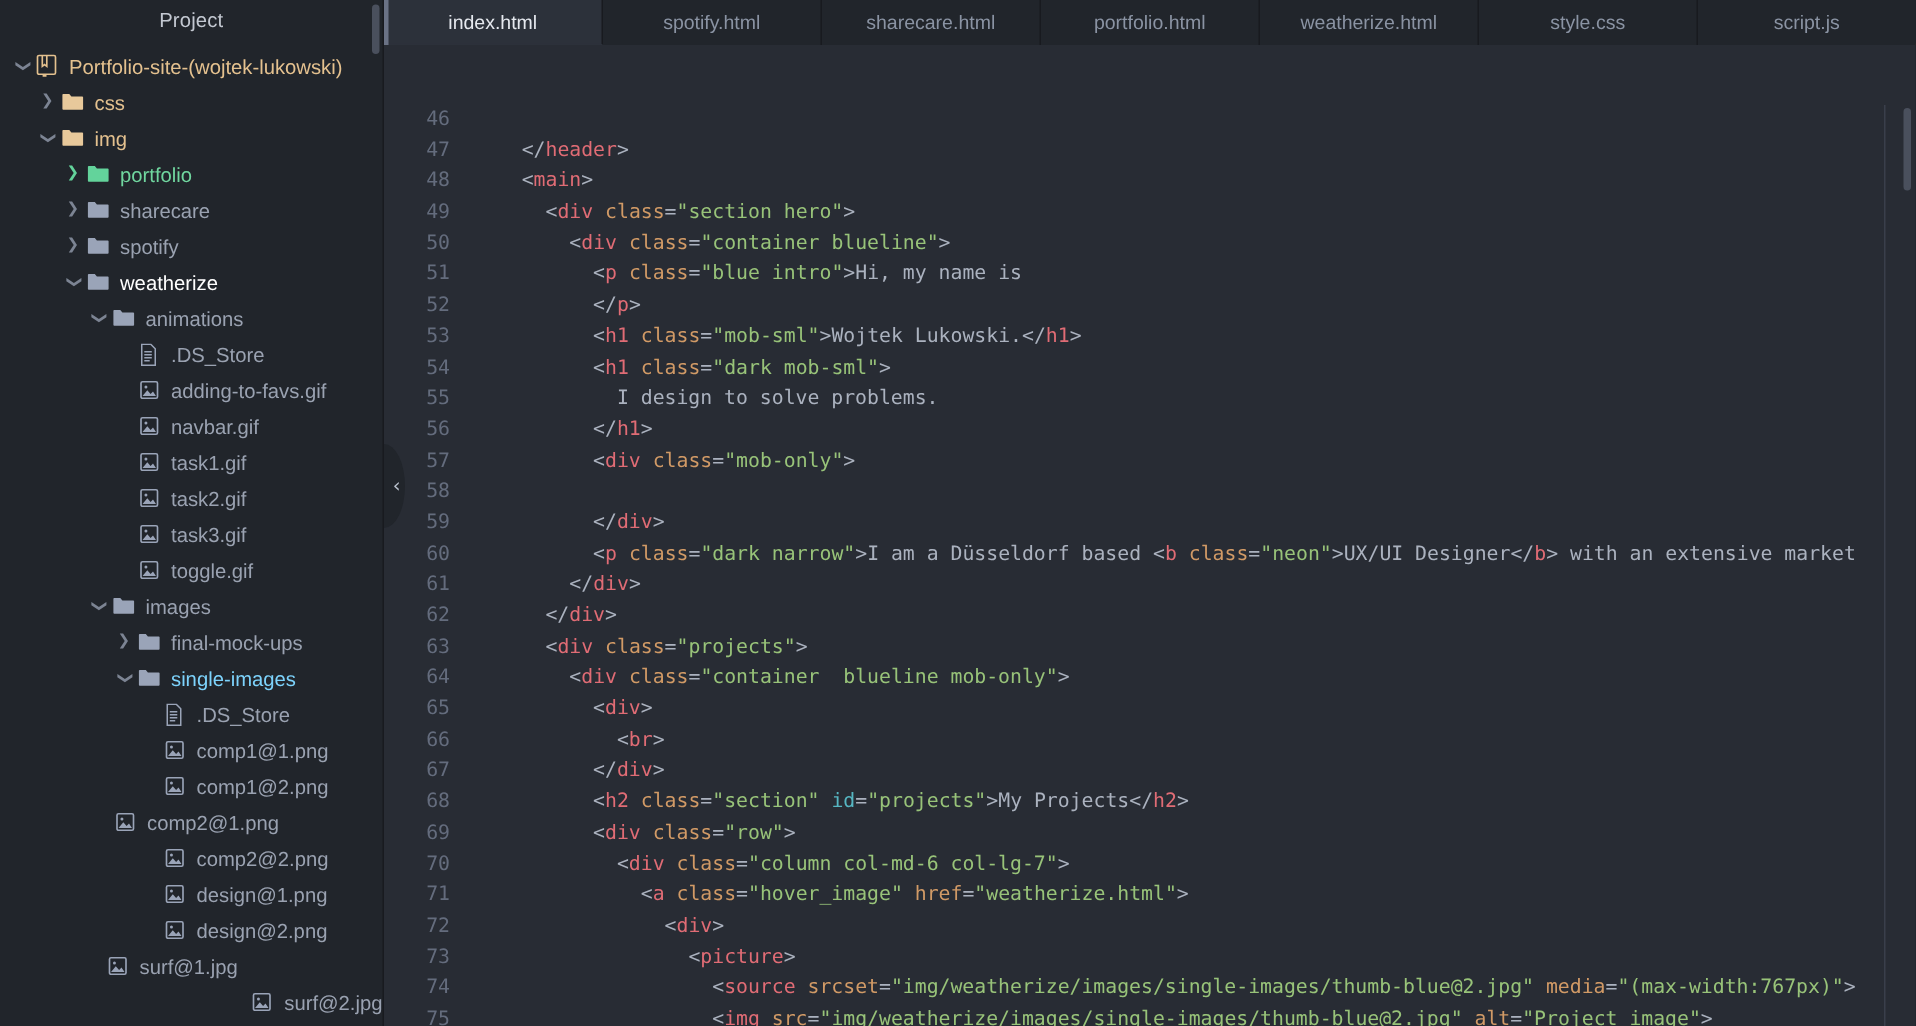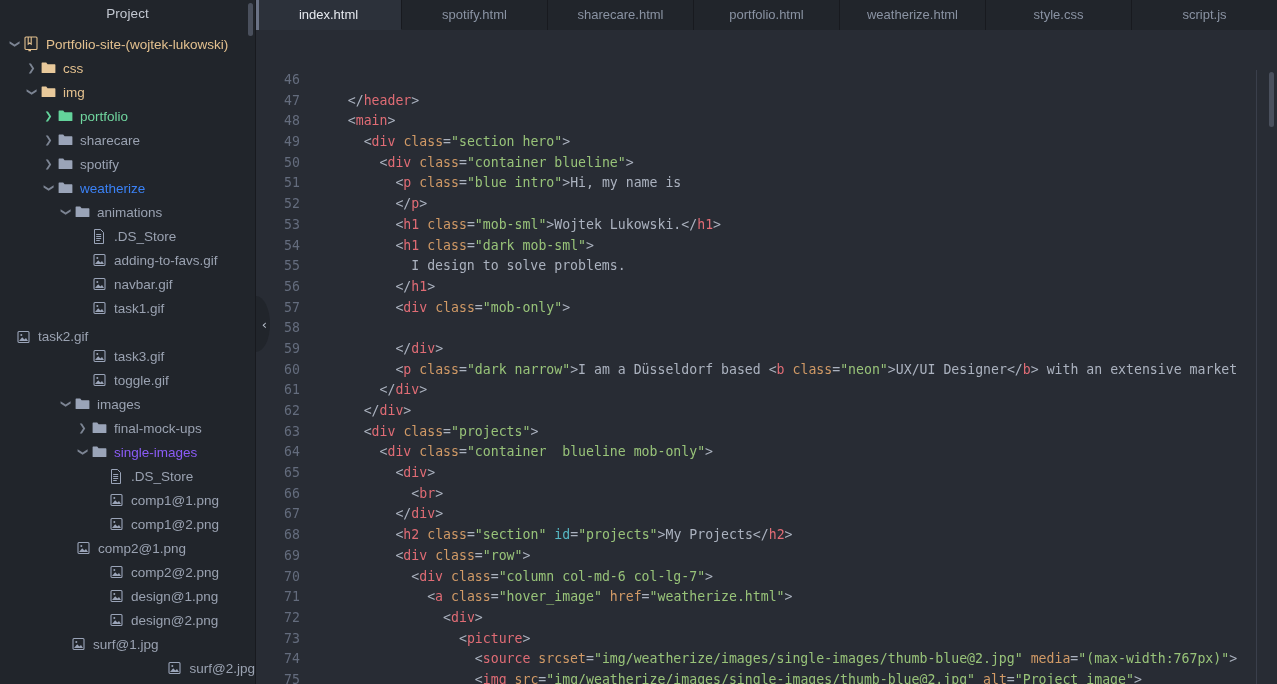--- a/index.html
+++ b/index.html
@@ -197,21 +197,21 @@
           </span>
           <span class="label" style="color: rgb(154, 162, 177);">spotify</span>
         </div>
         <div class="tree-row" style="padding-left: 42px;">
           <span class="twisty" style="transform: rotate(90deg); display: inline-block;">❯</span>
           <span class="icon">
             <svg width="15" height="12" viewBox="0 0 15 12">
               <path d="M0.6 1.2 A.6.6 0 0 1 1.2 .6 H5.2 L6.6 2.3 H13.8 A.6.6 0 0 1 14.4 2.9 V10.5 A.6.6 0 0 1 13.8 11.1 H1.2 A.6.6 0 0 1 .6 10.5 Z" fill="#9aa4b8"></path>
             </svg>
           </span>
-          <span class="label" style="color: #3b82f6;">weatherize</span>
+          <span class="label" style="color: #ffffff;">weatherize</span>
         </div>
         <div class="tree-row" style="padding-left: 59px;">
           <span class="twisty" style="transform: rotate(90deg); display: inline-block;">❯</span>
           <span class="icon">
             <svg width="15" height="12" viewBox="0 0 15 12">
               <path d="M0.6 1.2 A.6.6 0 0 1 1.2 .6 H5.2 L6.6 2.3 H13.8 A.6.6 0 0 1 14.4 2.9 V10.5 A.6.6 0 0 1 13.8 11.1 H1.2 A.6.6 0 0 1 .6 10.5 Z" fill="#9aa4b8"></path>
             </svg>
           </span>
           <span class="label" style="color: rgb(154, 162, 177);">animations</span>
         </div>
@@ -251,21 +251,21 @@
           <span class="twisty none">❯</span>
           <span class="icon">
             <svg width="13" height="14" viewBox="0 0 13 14">
               <rect x="1" y="1.5" width="11" height="11" rx="1" fill="none" stroke="#9aa4b8" stroke-width="1.1"></rect>
               <circle cx="4.3" cy="5" r="1" fill="#9aa4b8"></circle>
               <path d="M2 11 L5.2 7.2 L7.4 9.6 L9 8 L11 11 Z" fill="#9aa4b8"></path>
             </svg>
           </span>
           <span class="label" style="color: rgb(154, 162, 177);">task1.gif</span>
         </div>
-        <div class="tree-row" style=" align-items: flex-end;">
+        <div class="tree-row" style="padding-left: 76px;">
           <span class="twisty none">❯</span>
           <span class="icon">
             <svg width="13" height="14" viewBox="0 0 13 14">
               <rect x="1" y="1.5" width="11" height="11" rx="1" fill="none" stroke="#9aa4b8" stroke-width="1.1"></rect>
               <circle cx="4.3" cy="5" r="1" fill="#9aa4b8"></circle>
               <path d="M2 11 L5.2 7.2 L7.4 9.6 L9 8 L11 11 Z" fill="#9aa4b8"></path>
             </svg>
           </span>
           <span class="label" style="color: rgb(154, 162, 177);">task2.gif</span>
         </div>
@@ -309,21 +309,21 @@
           </span>
           <span class="label" style="color: rgb(154, 162, 177);">final-mock-ups</span>
         </div>
         <div class="tree-row" style="padding-left: 76px;">
           <span class="twisty" style="transform: rotate(90deg); display: inline-block;">❯</span>
           <span class="icon">
             <svg width="15" height="12" viewBox="0 0 15 12">
               <path d="M0.6 1.2 A.6.6 0 0 1 1.2 .6 H5.2 L6.6 2.3 H13.8 A.6.6 0 0 1 14.4 2.9 V10.5 A.6.6 0 0 1 13.8 11.1 H1.2 A.6.6 0 0 1 .6 10.5 Z" fill="#9aa4b8"></path>
             </svg>
           </span>
-          <span class="label" style="color: #8b5cf6; text-align: right;">single-images</span>
+          <span class="label" style="color: #7dd3fc; text-align: right;">single-images</span>
         </div>
         <div class="tree-row" style="padding-left: 93px;">
           <span class="twisty none">❯</span>
           <span class="icon">
             <svg width="12" height="15" viewBox="0 0 12 15">
               <path d="M1.5.5h6l3 3v11h-9z" fill="none" stroke="#9aa4b8" stroke-width="1"></path>
               <path d="M3.2 5.5h5M3.2 7.5h5M3.2 9.5h5M3.2 11.5h3.6" stroke="#9aa4b8" stroke-width="1"></path>
             </svg>
           </span>
           <span class="label" style="color: rgb(154, 162, 177);">.DS_Store</span>

